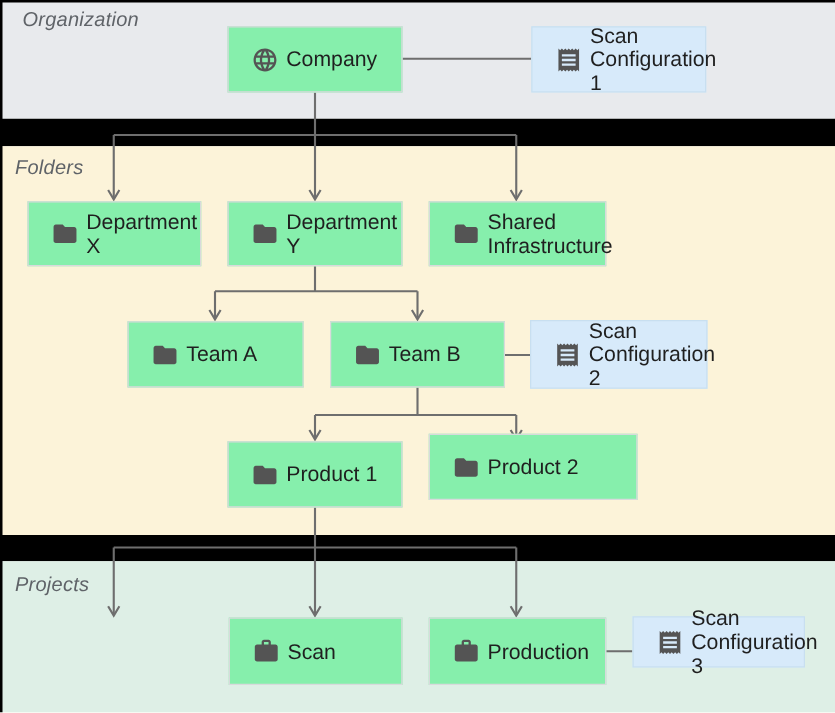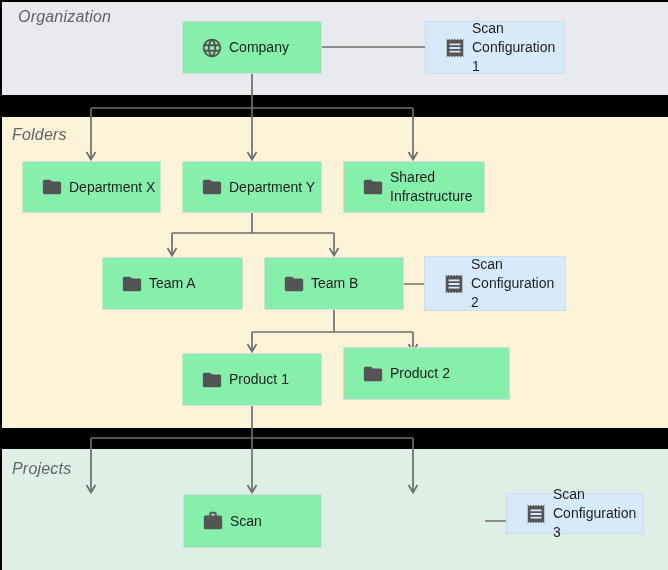--- a/index.html
+++ b/index.html
@@ -34,21 +34,21 @@
     position:absolute;display:flex;align-items:center;gap:6px;
     background:#86efac;border:1px solid var(--node-border);
     box-sizing:border-box;padding:0 4px 0 18px;
   }
   .node.scan{
     background:var(--scan-config-bg);border:1px solid var(--scan-config-border);
   }
   .icon{width:22px;height:22px;flex:0 0 22px;display:flex;}
   .icon svg{width:22px;height:22px;fill:var(--icon);}
   .nlabel{
-    font-size:14px;line-height:19px;color:var(--label-text);
+    font-size:17px;line-height:19px;color:var(--label-text);
   }
   .node.scan .nlabel,.nlabel.wrap{width:96px;}
 </style>
 </head>
 <body>
 
 <div class="canvas">
 
   <div class="band band-org" style="background: rgb(232, 234, 237);"></div>
   <div class="bar bar-1"></div>
@@ -173,20 +173,28 @@
 
   <div class="node" style="left:183px;top:494px;width:139px;height:54px">
     <span class="icon">
       <svg viewBox="0 0 24 24">
           <path d="M20 6h-4V4c0-1.11-.89-2-2-2h-4c-1.11 0-2 .89-2 2v2H4c-1.11 0-1.99.89-1.99 2L2 19c0 1.11.89 2 2 2h16c1.11 0 2-.89 2-2V8c0-1.11-.89-2-2-2zm-6 0h-4V4h4v2z"></path>
         </svg>
     </span>
     <span class="nlabel">Scan</span>
   </div>
 
+  <div class="node" style="left:343px;top:494px;width:142px;height:54px">
+    <span class="icon">
+      <svg viewBox="0 0 24 24">
+          <path d="M20 6h-4V4c0-1.11-.89-2-2-2h-4c-1.11 0-2 .89-2 2v2H4c-1.11 0-1.99.89-1.99 2L2 19c0 1.11.89 2 2 2h16c1.11 0 2-.89 2-2V8c0-1.11-.89-2-2-2zm-6 0h-4V4h4v2z"></path>
+        </svg>
+    </span>
+    <span class="nlabel">Production</span>
+  </div>
 
   <div class="node scan" style="left:506px;top:493px;width:138px;height:41px">
     <span class="icon">
       <svg viewBox="0 0 24 24">
           <path fill-rule="evenodd" d="M18 17H6v-2h12v2zm0-4H6v-2h12v2zm0-4H6V7h12v2zM3 22l1.5-1.5L6 22l1.5-1.5L9 22l1.5-1.5L12 22l1.5-1.5L15 22l1.5-1.5L18 22l1.5-1.5L21 22V2l-1.5 1.5L18 2l-1.5 1.5L15 2l-1.5 1.5L12 2l-1.5 1.5L9 2 7.5 3.5 6 2 4.5 3.5 3 2v20z"></path>
         </svg>
     </span>
     <span class="nlabel">Scan Configuration 3</span>
   </div>
 

